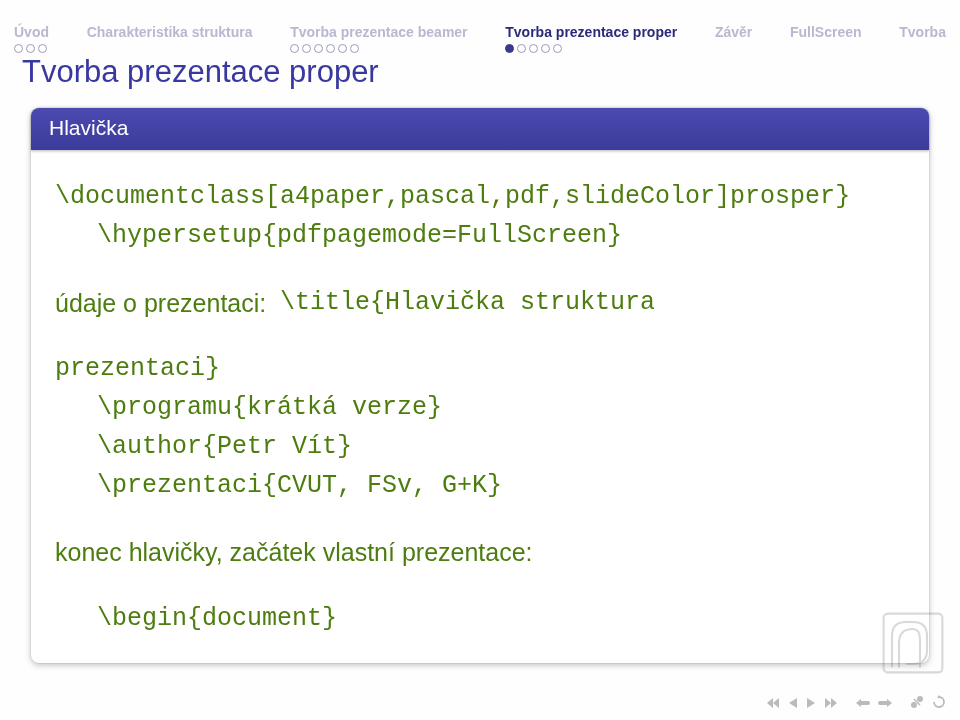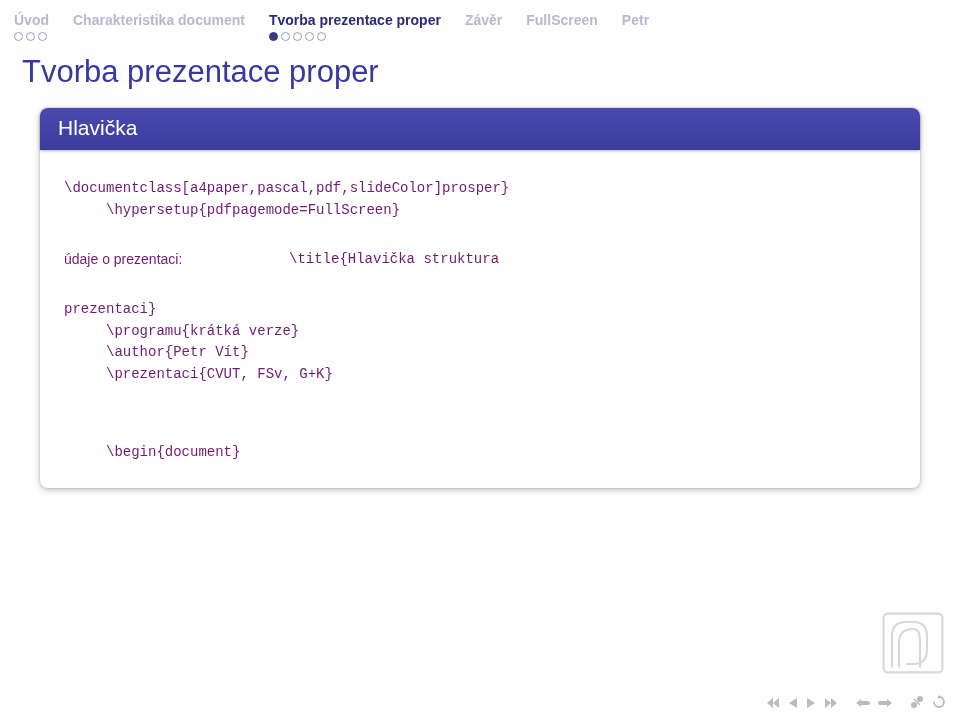--- a/index.html
+++ b/index.html
@@ -5,23 +5,24 @@
   * { margin: 0; padding: 0; box-sizing: border-box; }
   html, body { width: 960px; height: 720px; overflow: hidden; }
   body {
     font-family: "Segoe UI", "Helvetica Neue", Arial, sans-serif;
     background: #fefefe;
     position: relative;
   }
   .header {
     display: flex;
     align-items: flex-start;
-    padding: 12px 14px 0 14px;
+    padding: 24px 14px 0 14px;
     gap: 24px;
     height: 48px;
+    justify-content: space-between;
   }
   .nav-item {
     display: flex;
     flex-direction: column;
     align-items: flex-start;
     gap: 4px;
   }
   .nav-label {
     font-size: 14px;
     font-weight: 600;
@@ -45,40 +46,40 @@
     background: #3a3a8a;
     border-color: #3a3a8a;
   }
   .frametitle {
     font-size: 31px;
     color: #3838a0;
     padding: 6px 22px 18px 22px;
     font-weight: 400;
   }
   .block {
-    margin: 0 40px;
+    margin: 0 31px;
     border-radius: 8px;
     box-shadow: 0 2px 6px rgba(0,0,0,0.25), 0 0 0 1px rgba(0,0,0,0.05);
     overflow: visible;
     background: #fff;
     position: relative;
   }
   .block-title {
     background: linear-gradient(#4a4ab0, #3c3c9c);
     color: #fff;
     font-size: 21px;
     padding: 8px 18px 10px 18px;
     border-top-left-radius: 8px;
     border-top-right-radius: 8px;
     box-shadow: 0 1px 3px rgba(0,0,0,0.3);
   }
   .block-body {
     padding: 28px 24px 24px 24px;
-    font-size: 14px;
-    color: #701a75;
+    font-size: 25px;
+    color: #4d7c0f;
     line-height: 1.55;
   }
   .tt { font-family: "Consolas", "Courier New", monospace; }
   .row2 { display: flex; }
   .row2 .lbl { min-width: 225px; }
   .footer-icons {
     position: absolute;
     right: 14px;
     bottom: 8px;
     display: flex;
@@ -104,40 +105,51 @@
 <div class="header">
   <div class="nav-item">
     <span class="nav-label">Úvod</span>
     <span class="dots">
       <span class="dot"></span>
         <span class="dot"></span>
         <span class="dot"></span>
     </span>
   </div>
   <div class="nav-item">
-    <span class="nav-label">Charakteristika document</span>
+    <span class="nav-label">Charakteristika struktura</span>
+  </div>
+  <div class="nav-item">
+    <span class="nav-label">Tvorba prezentace beamer</span>
+    <span class="dots">
+      <span class="dot"></span>
+        <span class="dot"></span>
+        <span class="dot"></span>
+        <span class="dot"></span>
+        <span class="dot"></span>
+        <span class="dot"></span>
+    </span>
   </div>
   <div class="nav-item">
     <span class="nav-label active">Tvorba prezentace proper</span>
     <span class="dots">
       <span class="dot filled"></span>
         <span class="dot"></span>
         <span class="dot"></span>
         <span class="dot"></span>
         <span class="dot"></span>
     </span>
   </div>
   <div class="nav-item">
     <span class="nav-label">Závěr</span>
   </div>
   <div class="nav-item">
     <span class="nav-label">FullScreen</span>
   </div>
   <div class="nav-item">
-    <span class="nav-label">Petr</span>
+    <span class="nav-label">Tvorba</span>
   </div>
 </div>
 
 <div class="frametitle">Tvorba prezentace proper</div>
 
 <div class="block">
   <div class="block-title">Hlavička</div>
   <div class="block-body">
     <div class="tt">\documentclass[a4paper,pascal,pdf,slideColor]prosper}</div>
     <div class="tt" style="padding-left:42px">\hypersetup{pdfpagemode=FullScreen}</div>
@@ -145,20 +157,21 @@
     <div class="row2">
       <span class="lbl">údaje o prezentaci:</span>
       <span class="tt">\title{Hlavička struktura</span>
     </div>
     <div style="height:28px"></div>
     <div class="tt">prezentaci}</div>
     <div class="tt" style="padding-left:42px">\programu{krátká verze}</div>
     <div class="tt" style="padding-left:42px">\author{Petr Vít}</div>
     <div class="tt" style="padding-left:42px">\prezentaci{CVUT, FSv, G+K}</div>
     <div style="height:28px"></div>
+    <div>konec hlavičky, začátek vlastní prezentace:</div>
     <div style="height:28px"></div>
     <div class="tt" style="padding-left:42px">\begin{document}</div>
   </div>
 </div>
 
 <div class="logo">
   <svg viewBox="0 0 100 100" width="70" height="70">
     <g fill="none" stroke="#555" stroke-width="3">
       <rect x="8" y="8" width="84" height="84" rx="6"></rect>
       <path d="M20 85 L20 40 Q20 20 40 20 L50 20 M50 20 Q70 20 70 40 L70 60 Q70 80 50 80 L40 80"></path>

